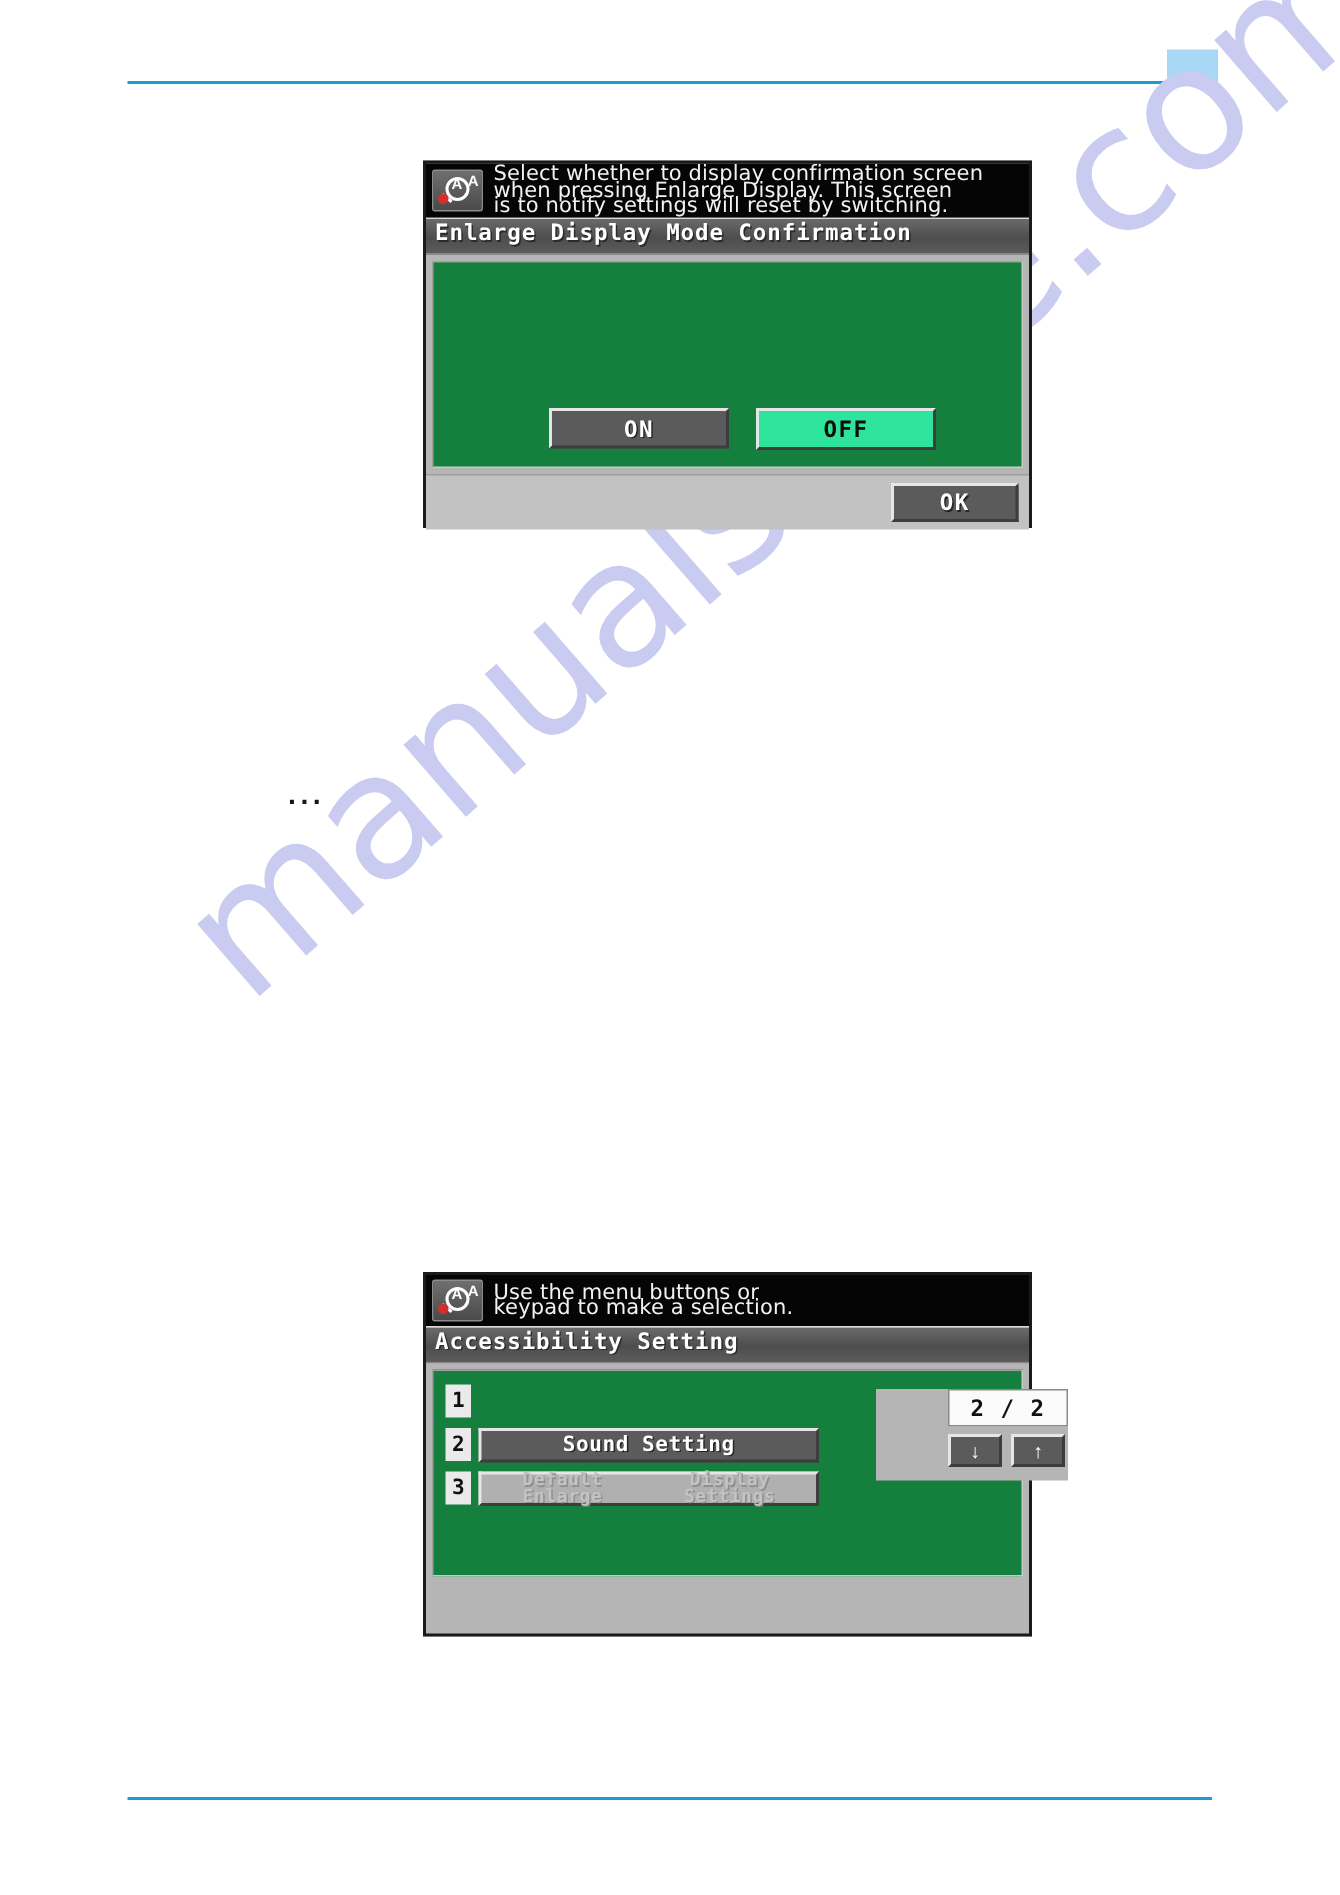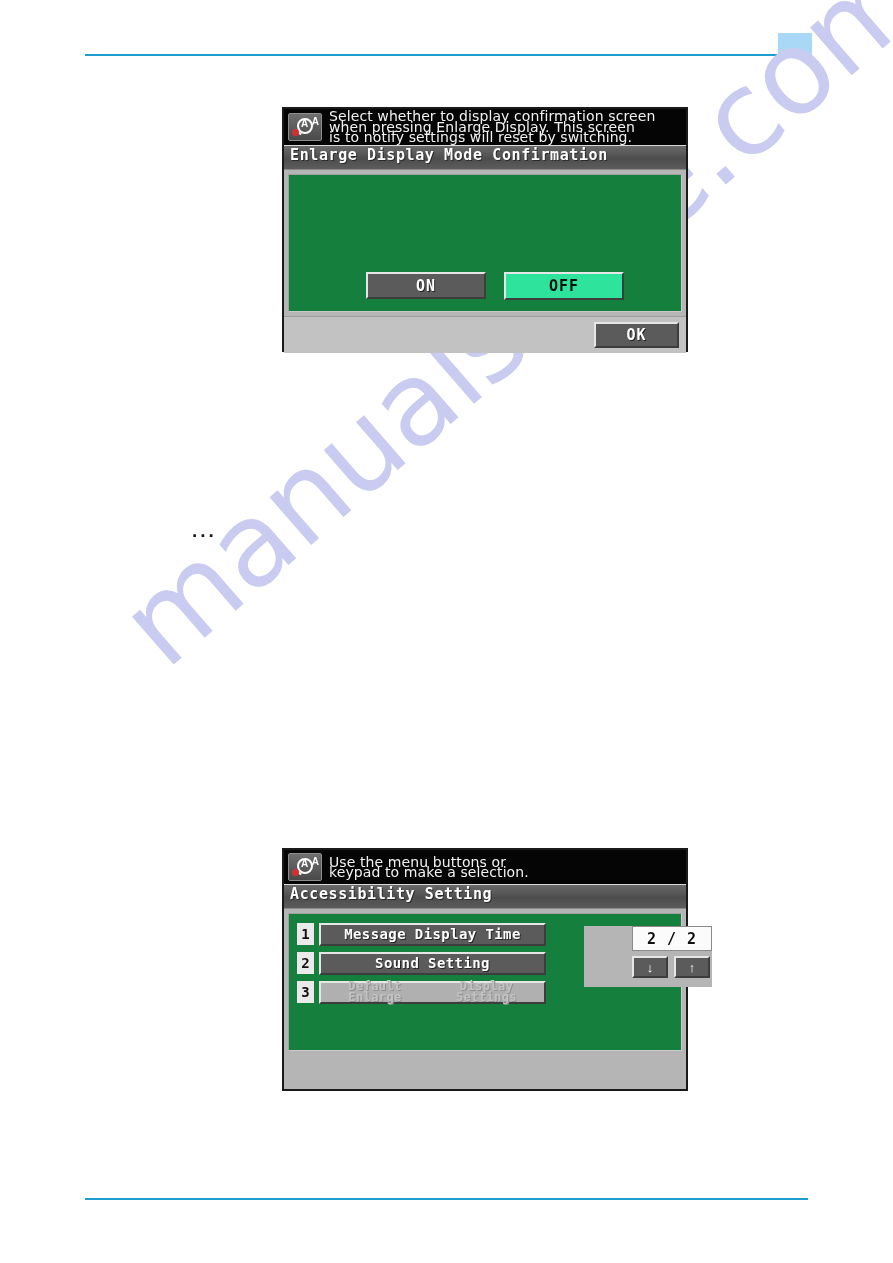--- a/index.html
+++ b/index.html
@@ -403,21 +403,20 @@
 
   <div class="lcd-title">
     <span>Accessibility Setting</span>
   </div>
 
   <div class="lcd-body">
     <div class="lcd-inner">
 
       <div class="menu-row r1">
         <div class="menu-num">1</div>
-        <div class="btn3d btn-dark menu-btn">Message Display Time</div>
       </div>
 
       <div class="menu-row r2">
         <div class="menu-num">2</div>
         <div class="btn3d btn-dark menu-btn">Sound Setting</div>
       </div>
 
       <div class="menu-row r3">
         <div class="menu-num">3</div>
         <div class="btn3d btn-disabled menu-btn two-line">

